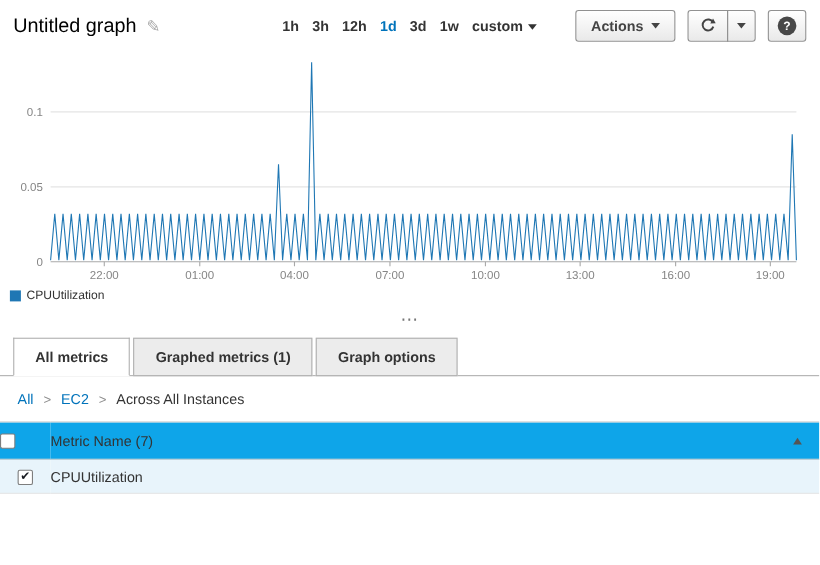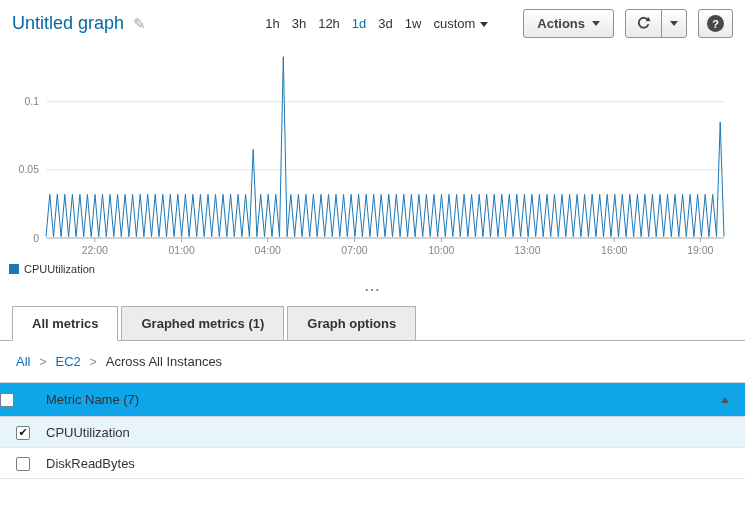--- a/index.html
+++ b/index.html
@@ -5,23 +5,23 @@
   * { box-sizing: border-box; }
   html, body { margin: 0; padding: 0; background: #fff; }
   .page {
     width: 745px; height: 514px; overflow: hidden; background: #fff;
     font-family: "Liberation Sans", "DejaVu Sans", sans-serif; color: #333;
     position: relative;
   }
 
   
   .topbar { display: flex; align-items: center; padding: 9px 10px 4px 12px; height: 42px; }
-  .title { font-size: 18px; color: #0369a1; }
+  .title { font-size: 18px; color: #000000; }
   .edit-icon { color: #a5a5a5; font-size: 15px; margin-left: 9px; cursor: pointer; }
-  .time-ranges { margin-left: auto; display: flex; align-items: center; font-size: 13px; font-weight: normal; color: #333; }
+  .time-ranges { margin-left: auto; display: flex; align-items: center; font-size: 13px; font-weight: bold; color: #333; }
   .time-range { padding: 2px 6px; cursor: pointer; white-space: nowrap; }
   .time-range.selected { color: #0073bb; }
   .header-actions { display: flex; align-items: flex-end; margin-left: 29px; gap: 11px; padding-right: 2px; }
   .btn {
     background: linear-gradient(#ffffff, #e9e9e9);
     border: 1px solid #919191; border-radius: 3px;
     font-family: inherit; font-size: 13px; font-weight: bold; color: #444;
     padding: 6px 13px; height: 29px; display: inline-flex; align-items: center; cursor: pointer;
   }
   .btn-group { display: inline-flex; }
@@ -189,21 +189,17 @@
               <span class="sort-up"></span>
             </div>
           </th>
         </tr>
       </thead>
       <tbody id="metric-rows">
           <tr class="selected">
             <td class="col-check"><span class="checkbox checked">✔</span></td>
             <td>CPUUtilization</td>
           </tr>
-          <tr>
-            <td class="col-check"><span class="checkbox"></span></td>
-            <td>DiskReadBytes</td>
-          </tr>
         </tbody>
     </table>
   </div>
 
 </div>
 
 </body></html>

